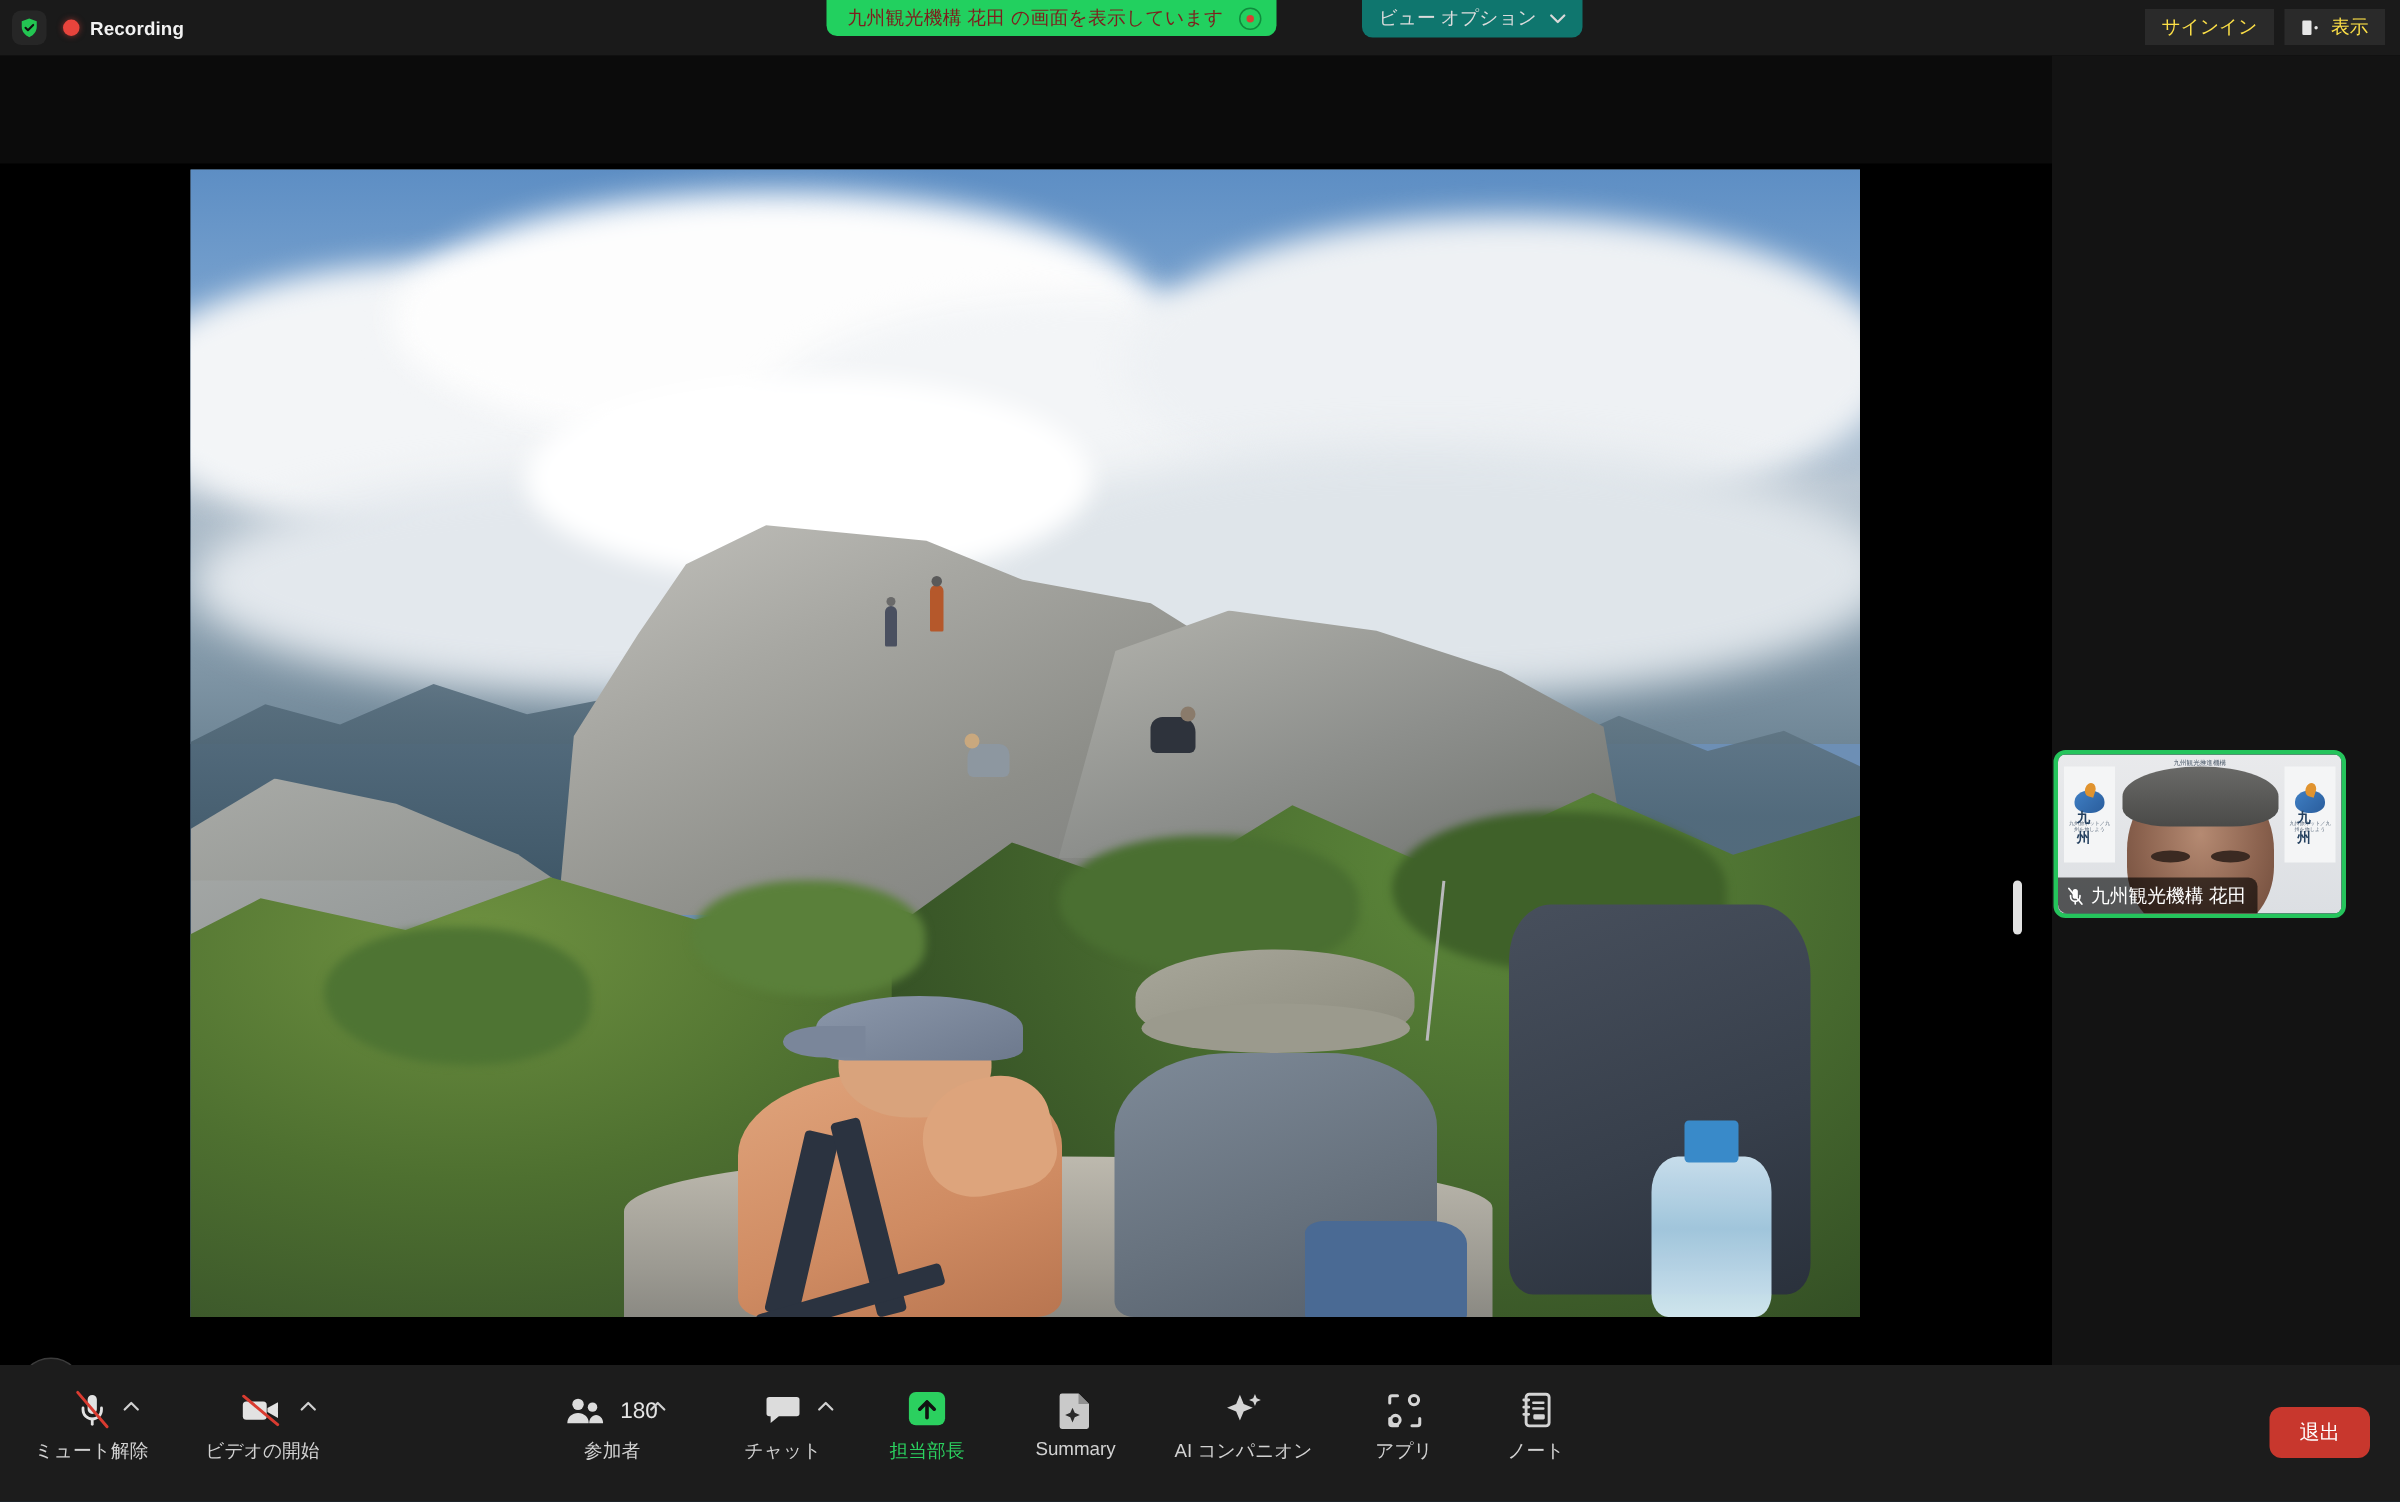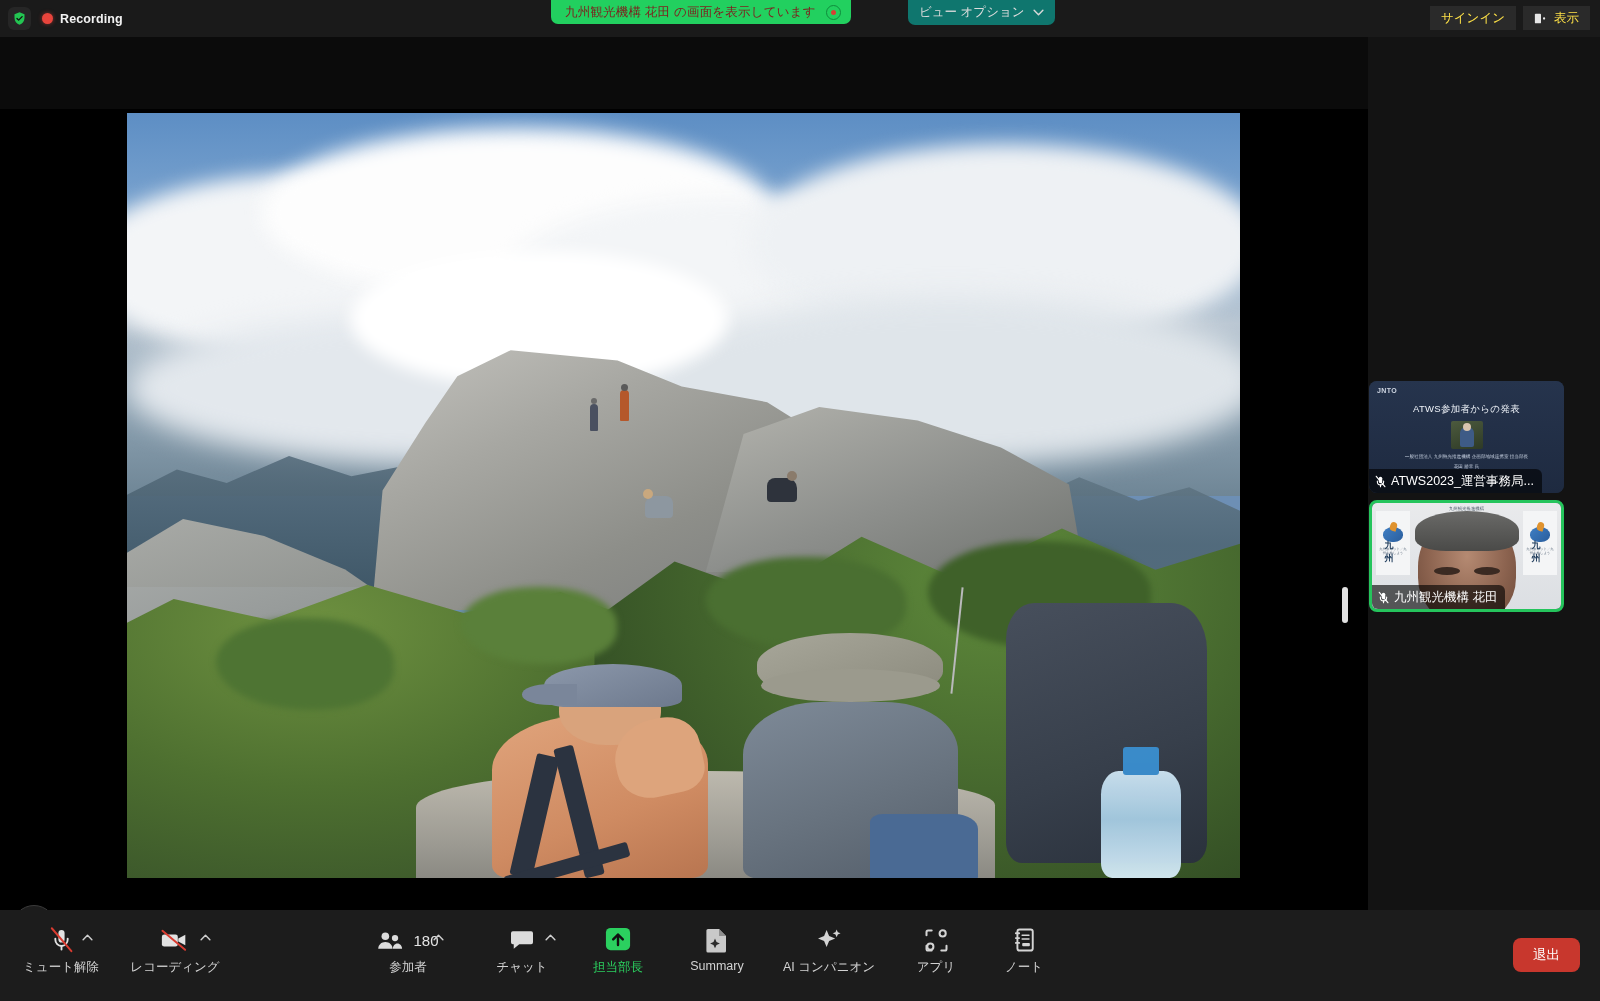--- a/index.html
+++ b/index.html
@@ -348,38 +348,20 @@
     <div class="annot-btn">
       <svg width="21" height="21" viewBox="0 0 24 24">
           <path d="M4 17.5V20h2.5L18 8.5 15.5 6 4 17.5z" fill="none" stroke="#3fbf62" stroke-width="1.8" stroke-linejoin="round"></path>
           <path d="M15.5 6l2-2 2.5 2.5-2 2" fill="none" stroke="#3fbf62" stroke-width="1.8" stroke-linejoin="round"></path>
         </svg>
     </div>
   </div>
 
   <div class="filmstrip">
 
-    <div class="tile t1">
-      <div class="slide">
-        <div class="jnto">JNTO</div>
-        <div class="slide-title">ATWS参加者からの発表</div>
-        <div class="slide-photo"></div>
-        <div class="slide-cap">一般社団法人 九州観光推進機構 企画部地域連携室 担当部長</div>
-        <div class="slide-cap" style="top:82px;">花田 勝幸 氏</div>
-      </div>
-      <div class="tname">
-        <svg width="11" height="13" viewBox="0 0 14 16">
-            <path d="M7 1.8a2.2 2.2 0 012.2 2.2v4a2.2 2.2 0 11-4.4 0V4A2.2 2.2 0 017 1.8z" fill="#fff"></path>
-            <path d="M3 7.4v.9a4 4 0 008 0v-.9" stroke="#fff" stroke-width="1.4" fill="none" stroke-linecap="round"></path>
-            <path d="M7 12.3V14.6" stroke="#fff" stroke-width="1.4" stroke-linecap="round"></path>
-            <path d="M1.6 1.4L12.6 14.6" stroke="#fff" stroke-width="1.5" stroke-linecap="round"></path>
-          </svg>
-        <span>ATWS2023_運営事務局...</span>
-      </div>
-    </div>
 
     <div class="tile t2">
       <div class="vid">
         <div class="vid-top">九州観光推進機構</div>
         <div class="bnr-l">
           <div class="logo-d" style="top:16px;"></div>
           <div class="tline" style="top:36px;">九州旅ネット／九州を旅しよう</div>
           <div class="kanji">九州</div>
         </div>
         <div class="bnr-r">
@@ -425,21 +407,21 @@
       </div>
 
       <div class="titem" style="min-width:90px; margin-left:30px;">
         <div class="ic">
           <svg width="30" height="24" viewBox="0 0 32 24">
               <rect x="2" y="6" width="17" height="13" rx="2.5" fill="#e2e2e2"></rect>
               <path d="M19.5 10.5L27 6.4v11.2l-7.5-4.1z" fill="#e2e2e2"></path>
               <path d="M2.6 2.2L26.8 22.4" stroke="#d93b30" stroke-width="2.1" stroke-linecap="round"></path>
             </svg>
         </div>
-        <div class="lbl">レコーディング</div>
+        <div class="lbl">ビデオの開始</div>
         <svg class="caret" style="left:70px;" width="11" height="7" viewBox="0 0 12 8">
             <path d="M1 6.5L6 1.5L11 6.5" stroke="#cfcfcf" stroke-width="1.7" fill="none" stroke-linecap="round" stroke-linejoin="round"></path>
           </svg>
       </div>
     </div>
 
     <div class="tgroup" style="margin-left:145px;">
 
       <div class="titem" style="min-width:86px;">
         <div class="ic" style="gap:5px;">

